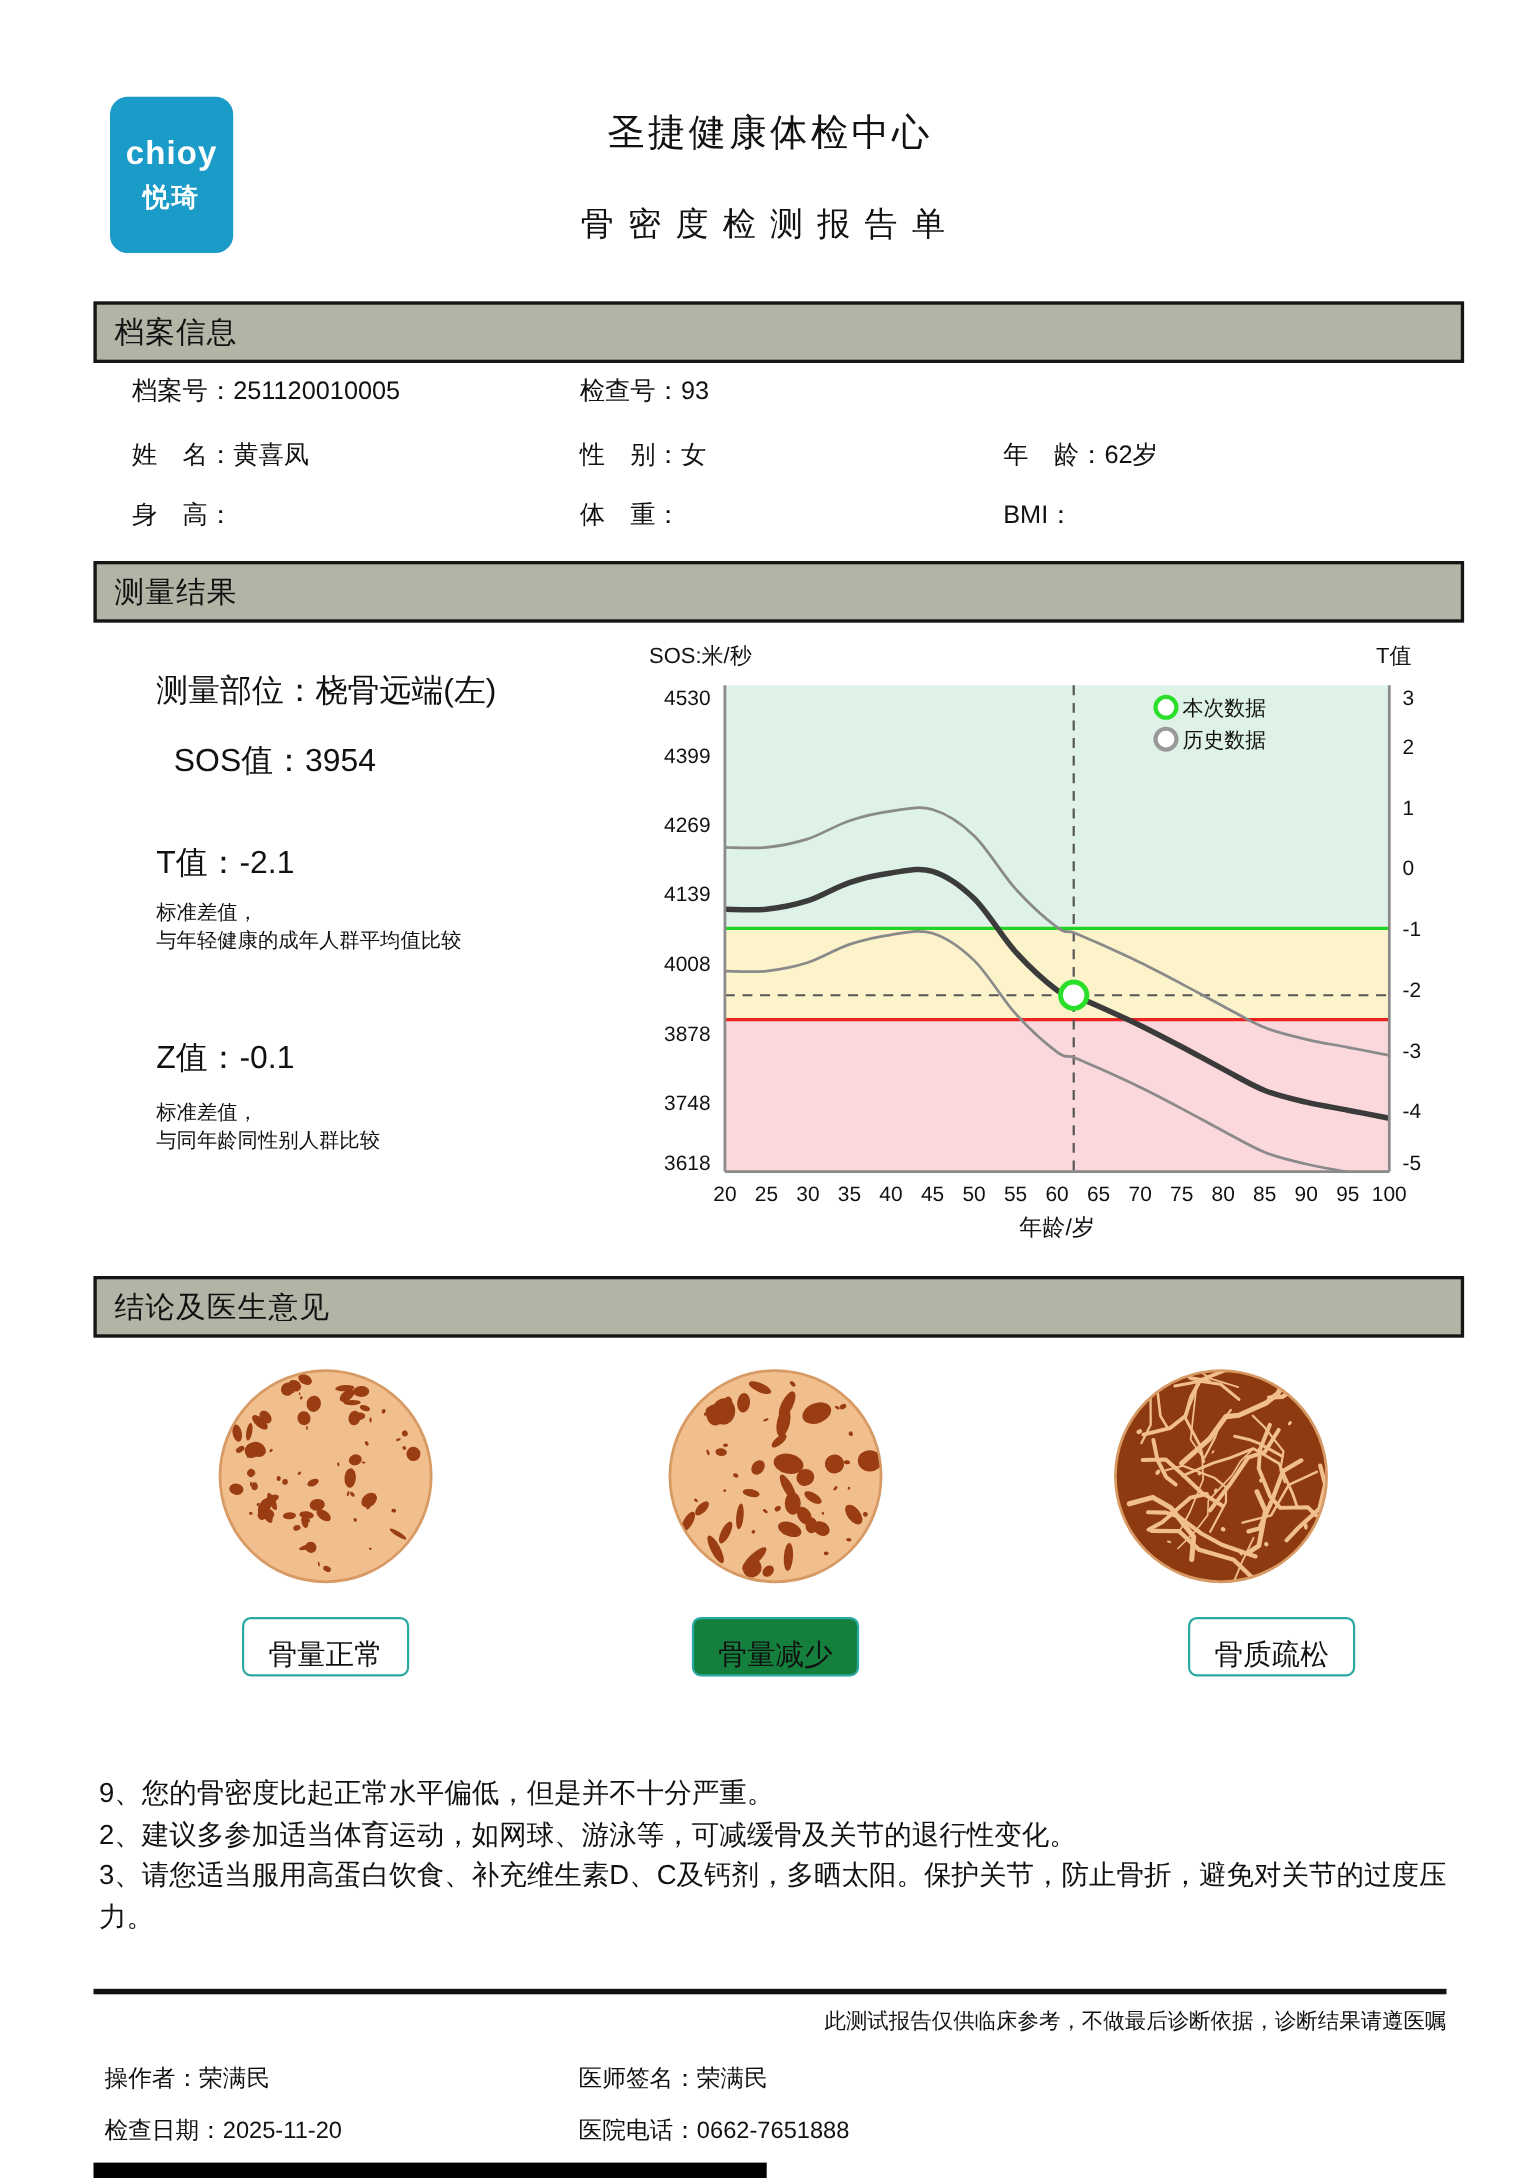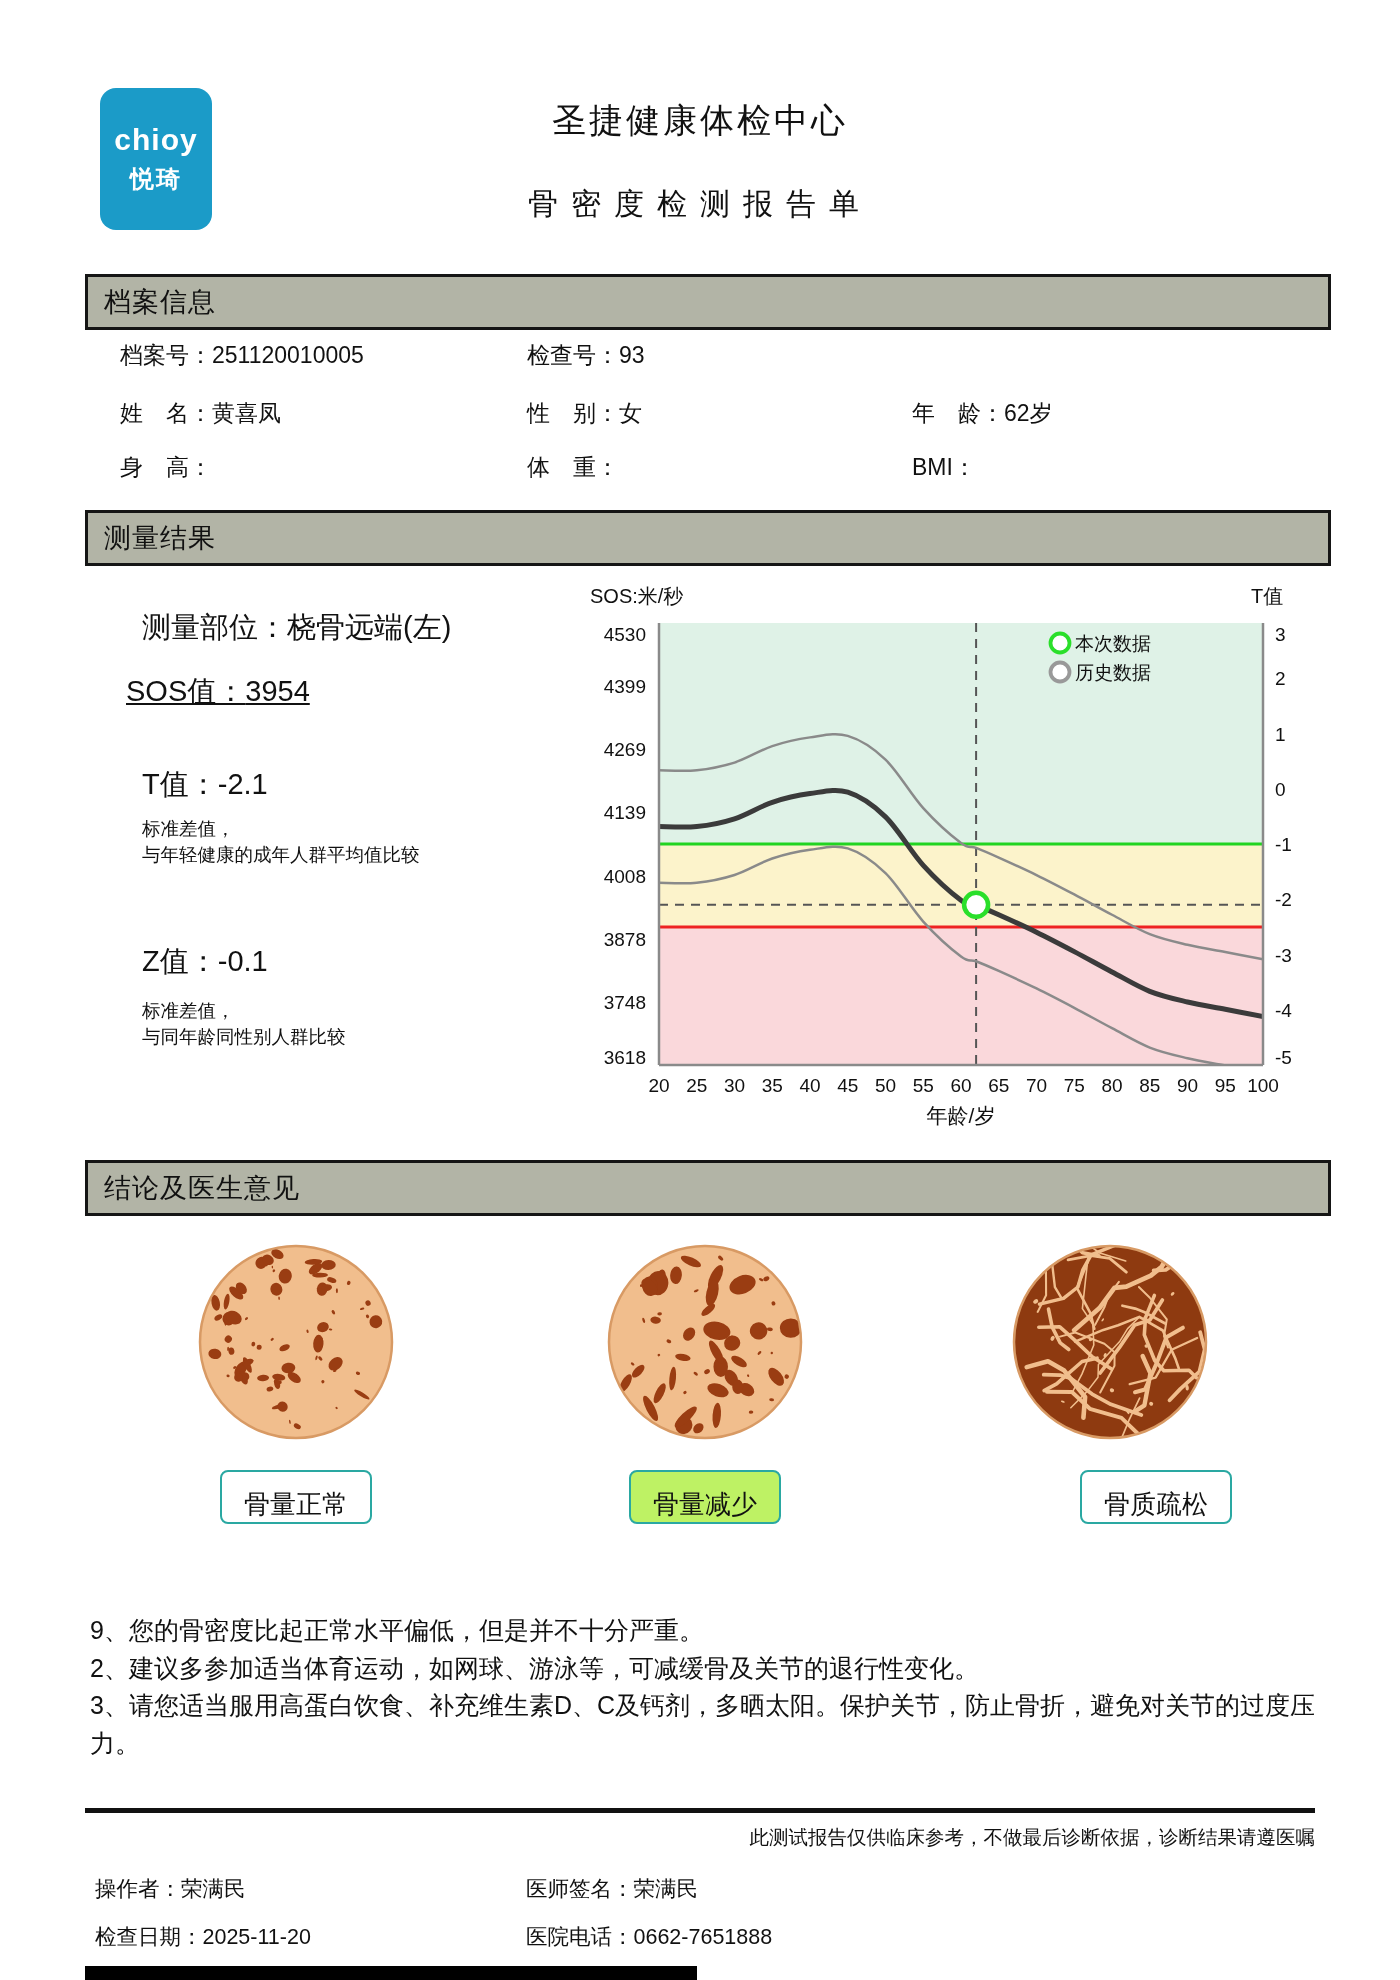--- a/index.html
+++ b/index.html
@@ -17,21 +17,21 @@
   .secbar{left:85px;width:1224px;height:50px;background:#b2b4a6;border:3px solid #151515;
           display:flex;align-items:center;padding-left:16px;font-size:27px;font-weight:500;letter-spacing:1px;}
   
   .field{font-size:23px;white-space:nowrap;}
   
   .big{font-size:29px;}
   .note{font-size:18.5px;line-height:26px;}
   
   .bonebox{top:1470px;height:50px;border:2.5px solid #2aa8a2;border-radius:8px;background:#fff;
            display:flex;align-items:flex-end;padding:0 22px;font-size:26px;transform:translateX(-50%);}
-  .bonebox.hl{background:#bef264;}
+  .bonebox.hl{background:#15803d;}
   .advice{left:90px;top:1612px;width:1238px;font-size:25px;line-height:37.5px;}
   
   .rule{left:85px;top:1808px;width:1230px;height:5px;background:#111;}
   .disclaimer{left:85px;top:1824px;width:1230px;text-align:right;font-size:19.5px;}
   .foot{font-size:21.5px;white-space:nowrap;}
   .endbar{left:85px;top:1966px;width:612px;height:14px;background:#000;}
   svg text{font-family:"Liberation Sans","DejaVu Sans",sans-serif;}
 </style>
 </head>
 <body>
@@ -54,21 +54,21 @@
   <div class="abs field" style="left:527px;top:398px;"><span>性　别：</span><span>女</span></div>
   <div class="abs field" style="left:912px;top:398px;"><span>年　龄：</span><span>62岁</span></div>
   <div class="abs field" style="left:120px;top:452px;"><span>身　高：</span><span></span></div>
   <div class="abs field" style="left:527px;top:452px;"><span>体　重：</span><span></span></div>
   <div class="abs field" style="left:912px;top:452px;"><span>BMI：</span><span></span></div>
 
   <div class="abs secbar" style="top:510px;">
     <span>测量结果</span>
   </div>
   <div class="abs big" style="left:142px;top:608px;"><span>测量部位：</span><span>桡骨远端(左)</span></div>
-  <div class="abs big" style="left:126px;top:672px;text-decoration:underline;"><span>SOS值：</span><span>3954</span></div>
+  <div class="abs big" style="left:158px;top:672px;"><span>SOS值：</span><span>3954</span></div>
   <div class="abs big" style="left:142px;top:765px;"><span>T值：</span><span>-2.1</span></div>
   <div class="abs note" style="left:142px;top:816px;">
     <div>标准差值，</div>
     <div>与年轻健康的成年人群平均值比较</div>
   </div>
   <div class="abs big" style="left:142px;top:942px;"><span>Z值：</span><span>-0.1</span></div>
   <div class="abs note" style="left:142px;top:998px;">
     <div>标准差值，</div>
     <div>与同年龄同性别人群比较</div>
   </div>

